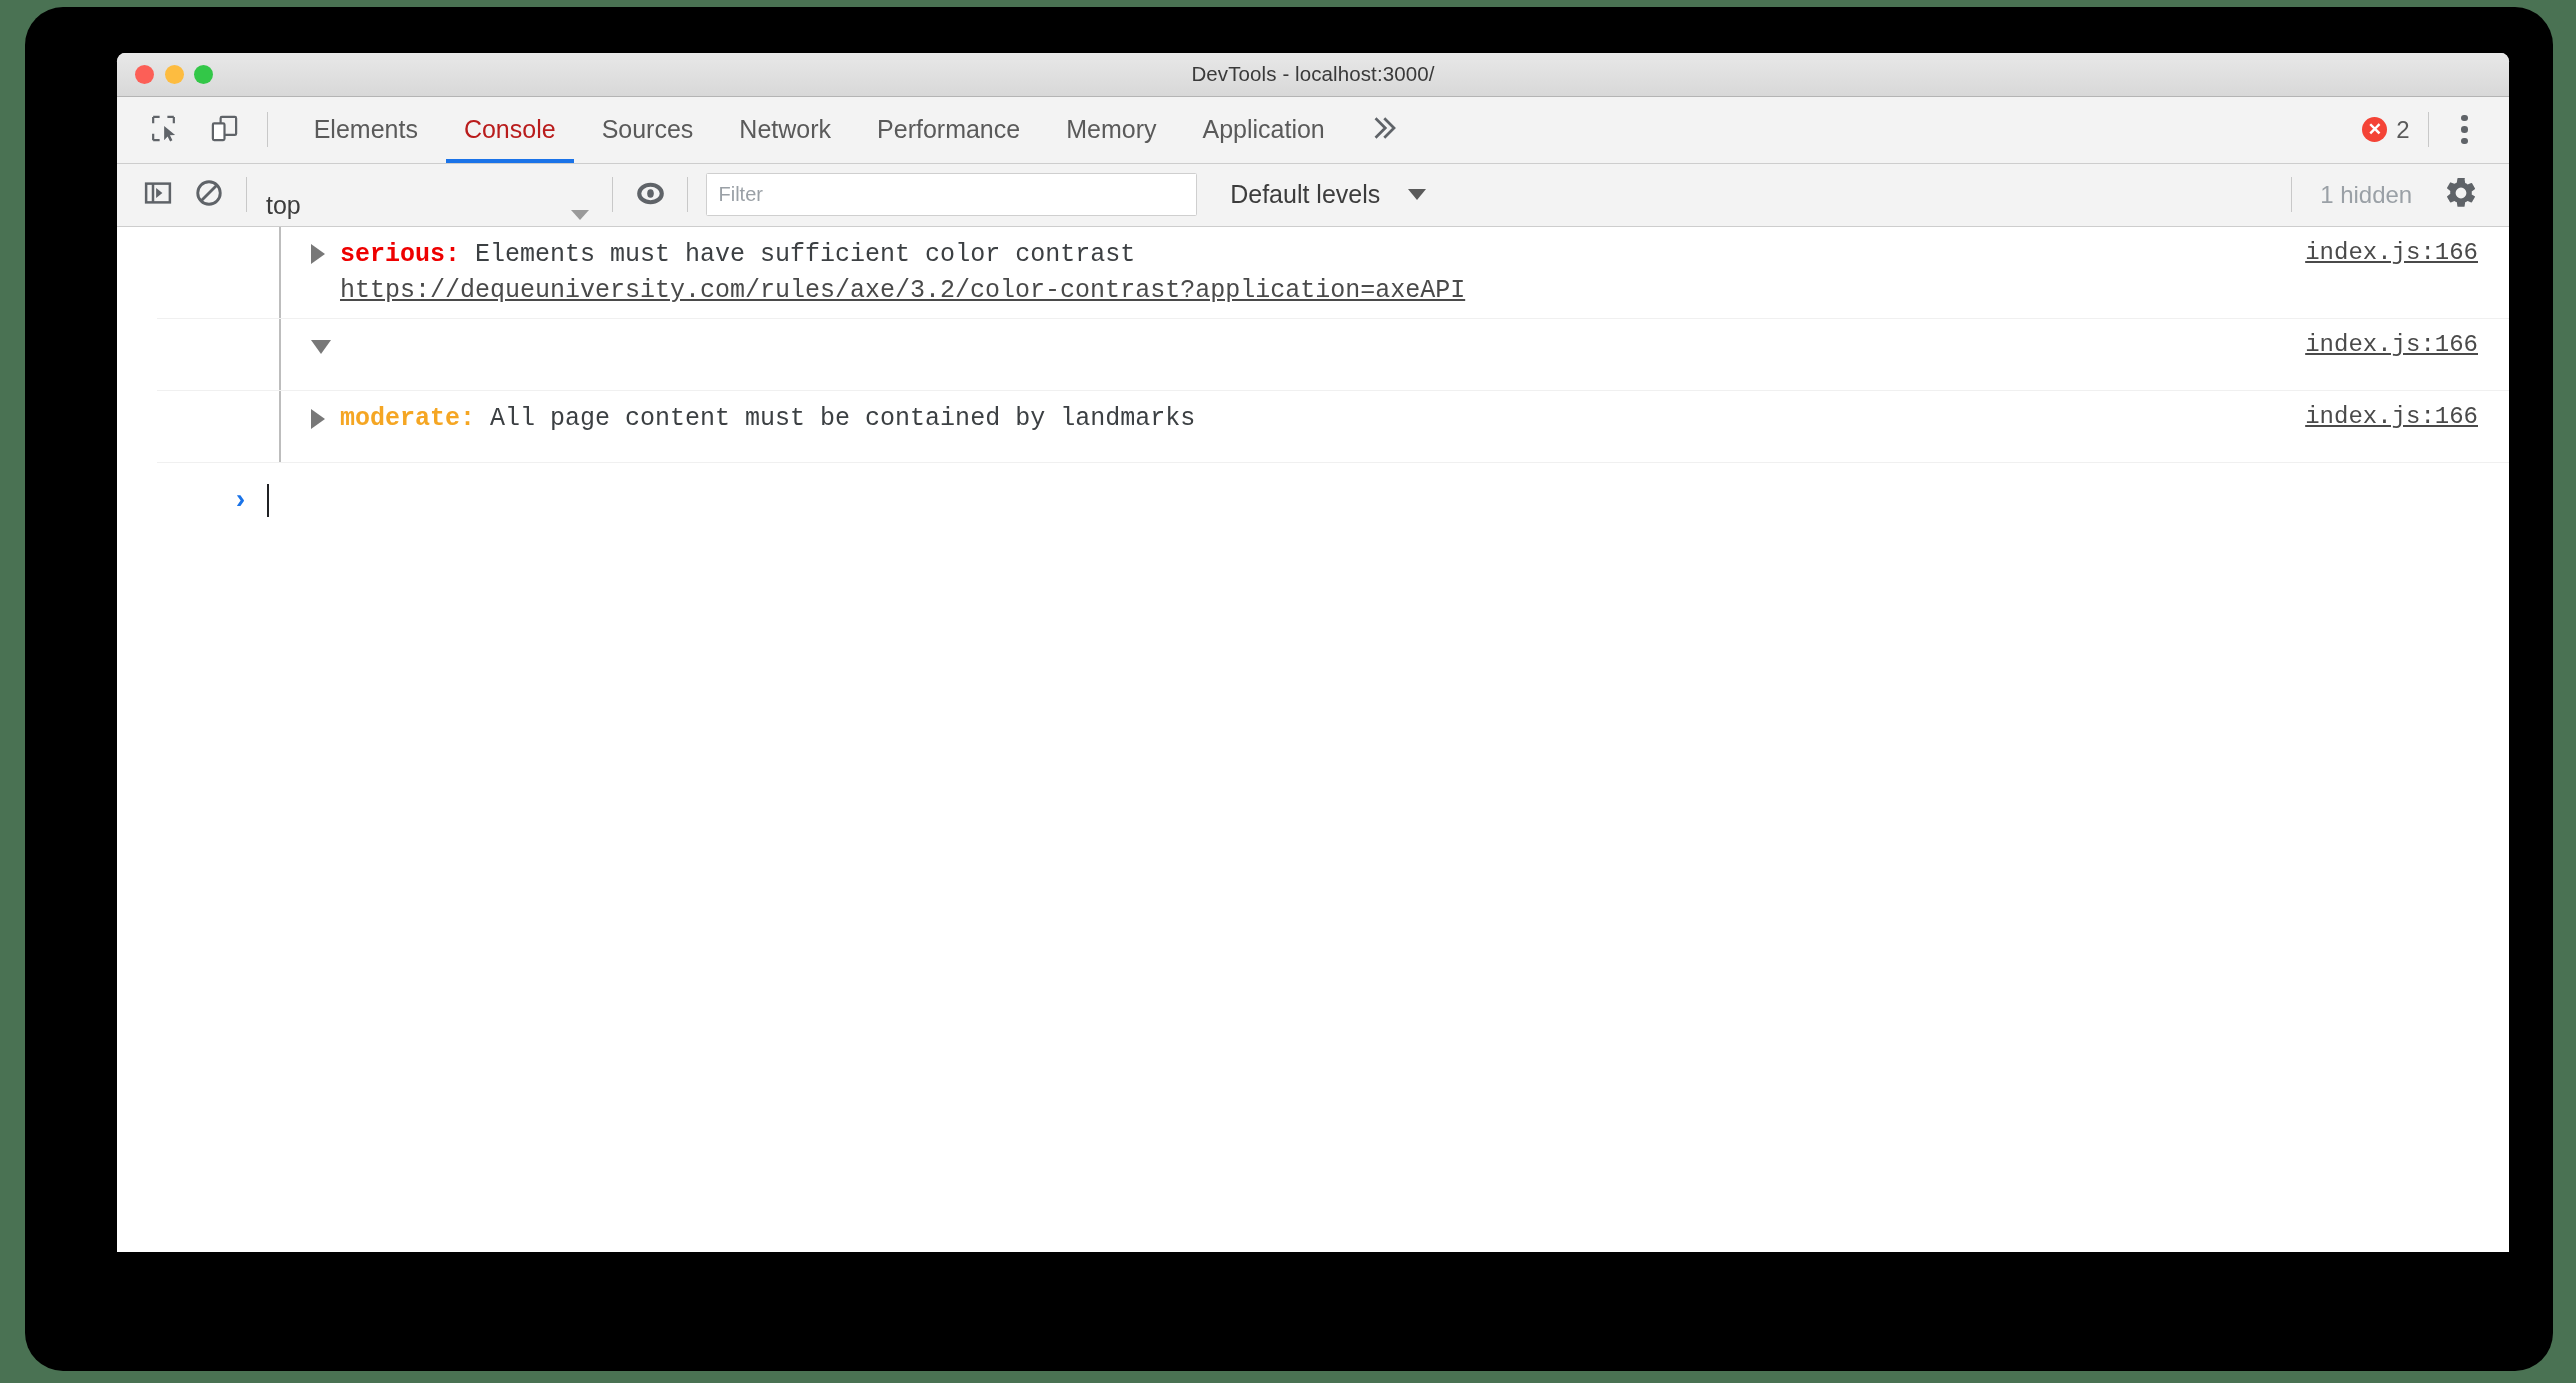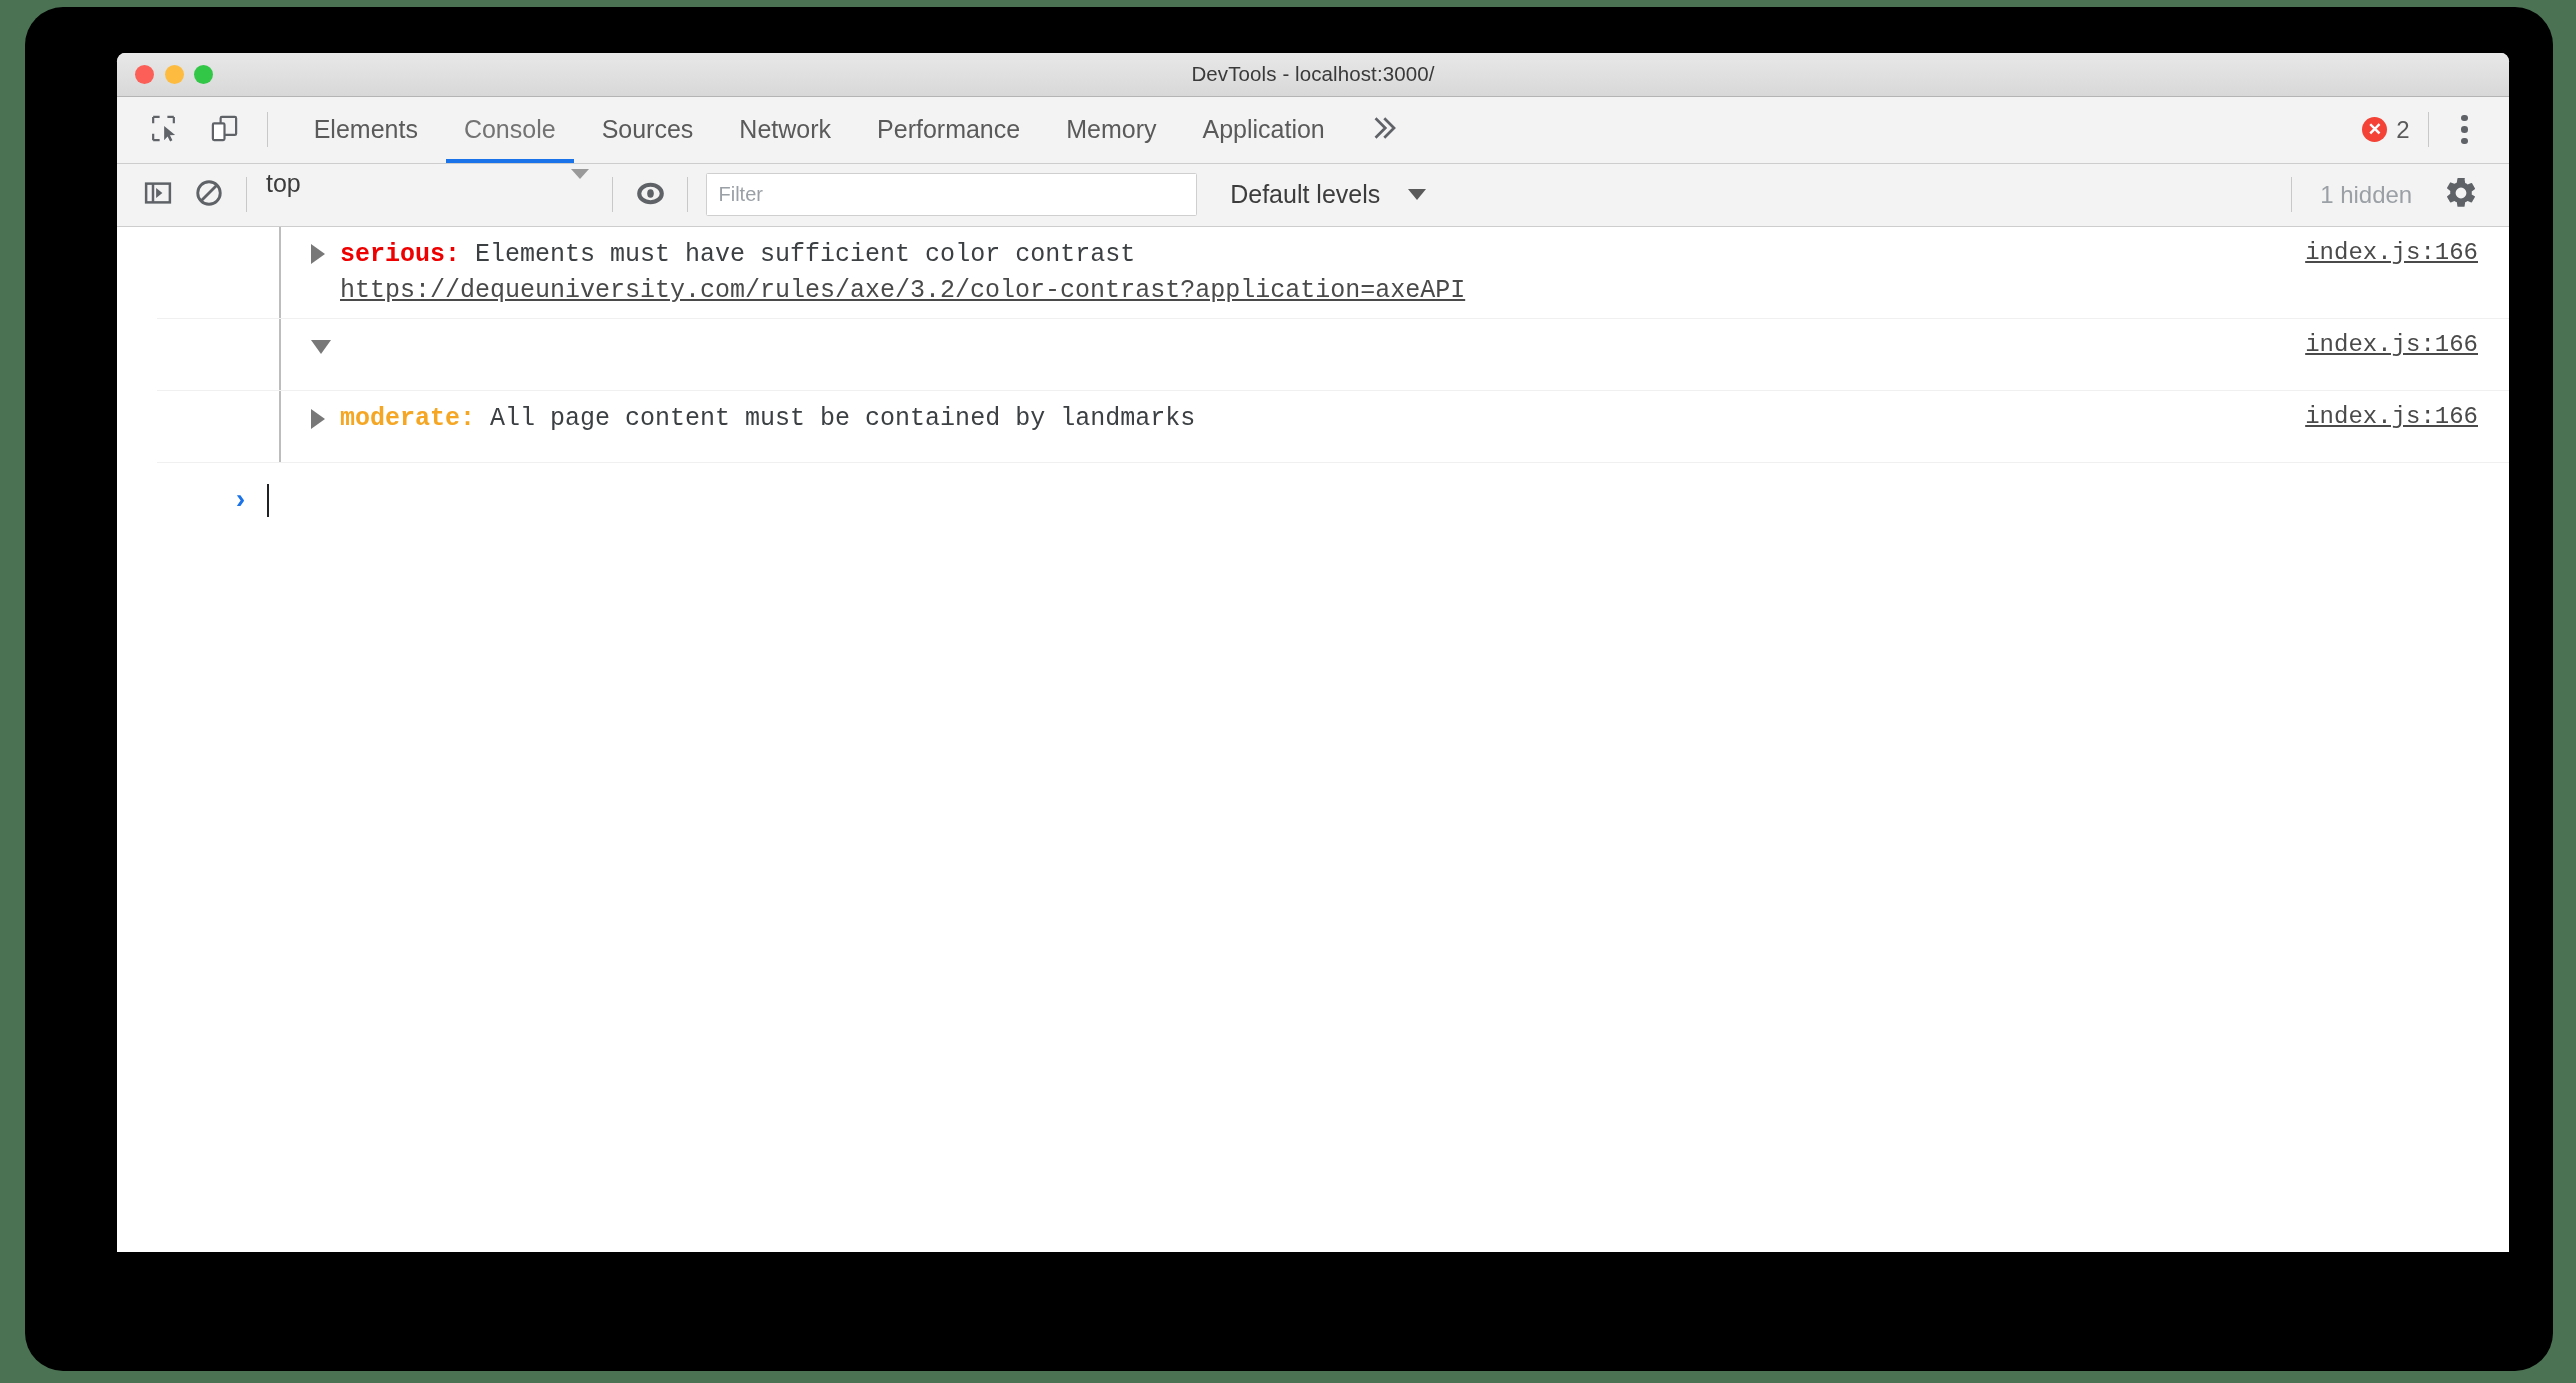--- a/index.html
+++ b/index.html
@@ -117,21 +117,21 @@
     display: flex;
     align-items: center;
     font-size: 25px;
     color: #5a5a5a;
     cursor: pointer;
     white-space: nowrap;
     background: transparent;
     border: none;
     font-family: "Liberation Sans", sans-serif;
   }
-  .tab.active { color: #737373; text-align: center; }
+  .tab.active { color: #b91c1c; text-align: center; }
   .tab.active::after {
     content: "";
     position: absolute;
     left: 5px;
     right: 5px;
     bottom: 0;
     height: 4.1px;
     background: #1a73e8;
   }
   #more-tabs-button {
@@ -209,21 +209,21 @@
     display: flex;
     align-items: center;
     justify-content: center;
     cursor: pointer;
     background: transparent;
     border: none;
     padding: 0;
   }
   #context-selector {
     display: flex;
-    align-items: flex-start;
+    align-items: flex-end;
     min-width: 343px;
     height: 51px;
     cursor: pointer;
     background: transparent;
     border: none;
     padding: 0 11.5px 0 8.2px;
   }
   #context-selector-label {
     font-size: 25px;
     color: #3c3c3c;

